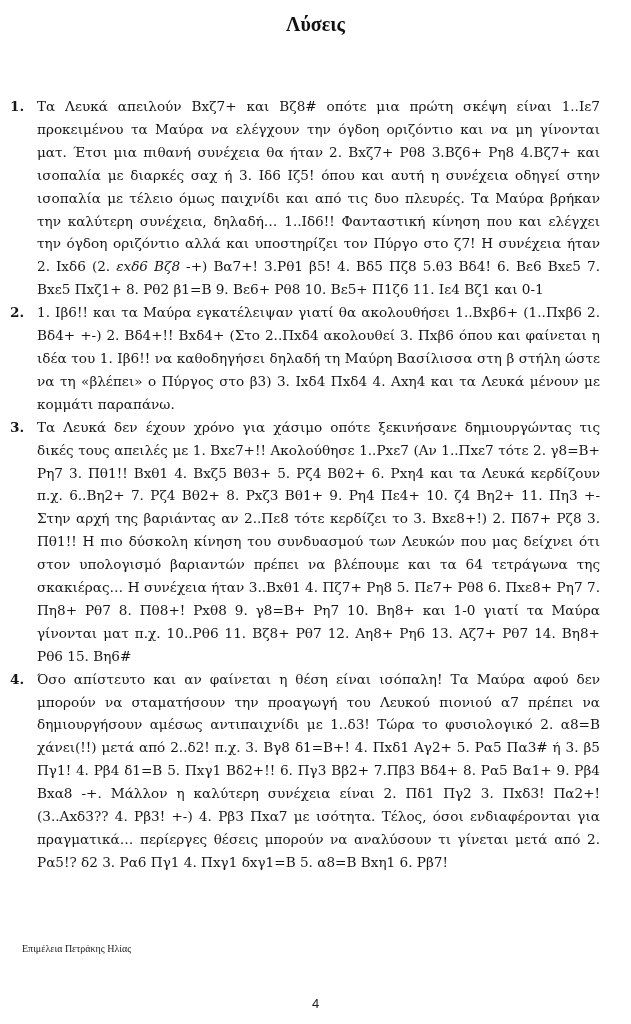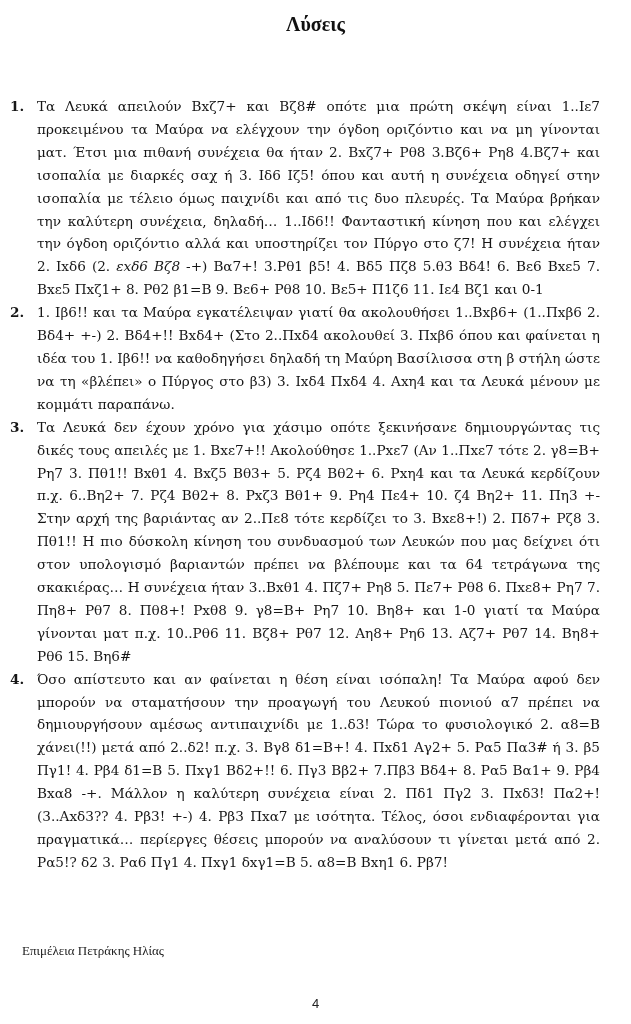--- a/index.html
+++ b/index.html
@@ -17,21 +17,21 @@
   }
   .solutions li { position: relative; padding-left: 27px; margin: 0; }
   .solutions .num {
     position: absolute; left: 0; top: 0; font-weight: bold;
   }
   .solutions b { font-weight: normal; }
   .solutions i { font-style: italic; }
   .seg { }
   .credit {
     position: absolute; top: 943px; left: 22px;
-    font-family: "Liberation Serif", serif; font-size: 13px; color: #222;
+    font-family: "Liberation Serif", serif; font-size: 10px; color: #222;
   }
   .page-number {
     position: absolute; top: 996px; left: 0; width: 631px; text-align: center;
     font-family: "Liberation Sans", sans-serif; font-size: 13px; color: #222;
   }
 </style>
 </head>
 <body>
 
 <div class="page">

